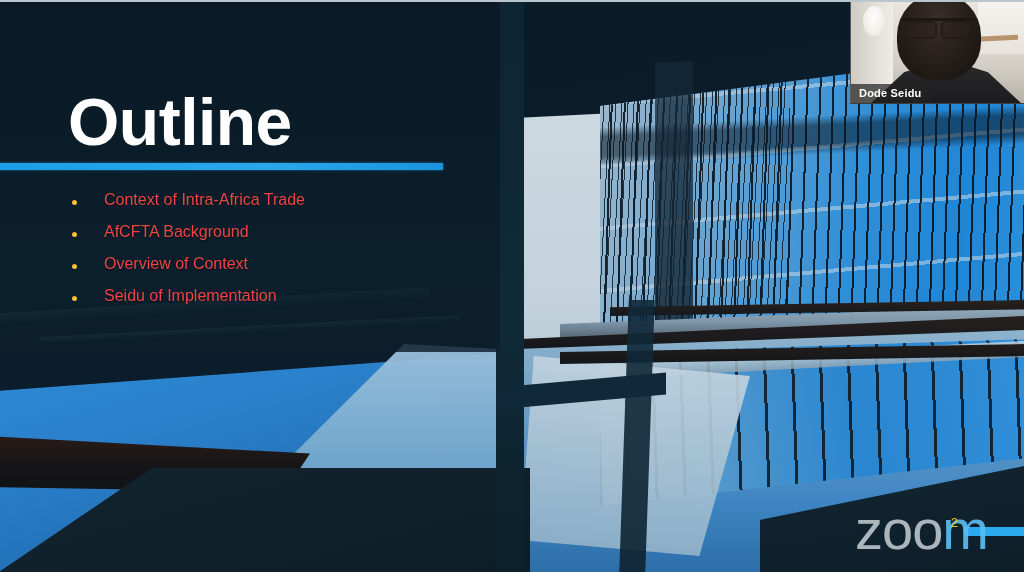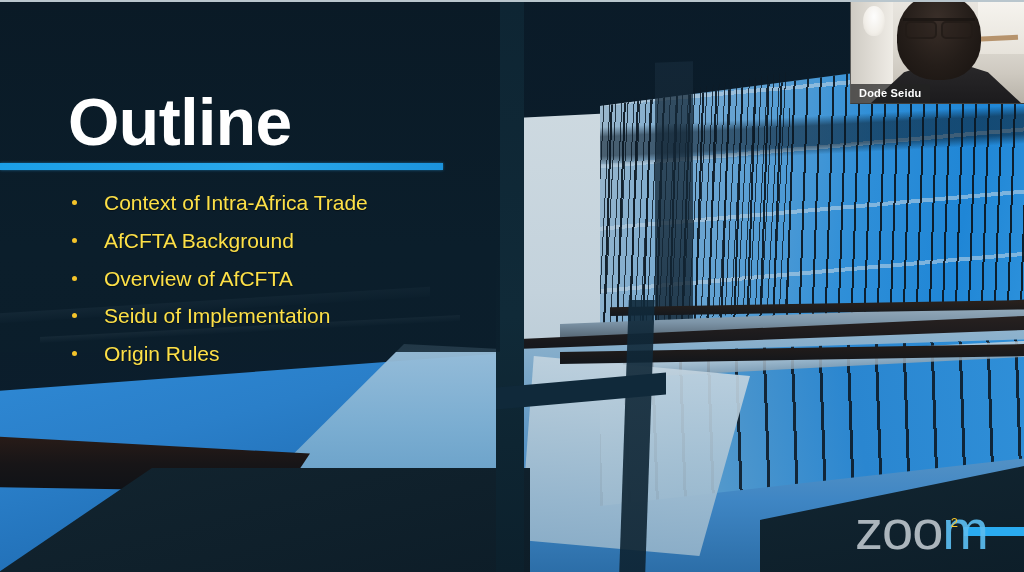--- a/index.html
+++ b/index.html
@@ -321,22 +321,22 @@
     list-style: none;
     margin: 0;
     padding: 0;
     width: 560px;
   }
   .bullet-item {
     position: relative;
     display: block;
     padding-left: 38px;
     margin-bottom: 13px;
-    font-size: 21px;
-    color: #fde047;
+    font-size: 16px;
+    color: #ef4444;
     line-height: 1.18;
     white-space: nowrap;
     text-shadow: 0 1px 1px rgba(0,0,0,.45);
   }
   .bullet-dot {
     position: absolute;
     left: 6px; top: 9px;
     width: 5px; height: 5px;
     border-radius: 50%;
     background: #f5c42a;
@@ -511,29 +511,25 @@
       <li class="bullet-item">
         <span class="bullet-dot"></span>
         <span>Context of Intra-Africa Trade</span>
       </li>
       <li class="bullet-item">
         <span class="bullet-dot"></span>
         <span>AfCFTA Background</span>
       </li>
       <li class="bullet-item">
         <span class="bullet-dot"></span>
-        <span>Overview of AfCFTA</span>
+        <span>Overview of Context</span>
       </li>
       <li class="bullet-item">
         <span class="bullet-dot"></span>
         <span>Seidu of Implementation</span>
-      </li>
-      <li class="bullet-item">
-        <span class="bullet-dot"></span>
-        <span>Origin Rules</span>
       </li>
     </ul>
 
     <div class="zoom-bar"></div>
     <div class="zoom-watermark"><span>zoo</span><span class="wm-m">m</span></div>
     <div class="slide-number">2</div>
 
   </div>
 
   <div id="video-tile">

